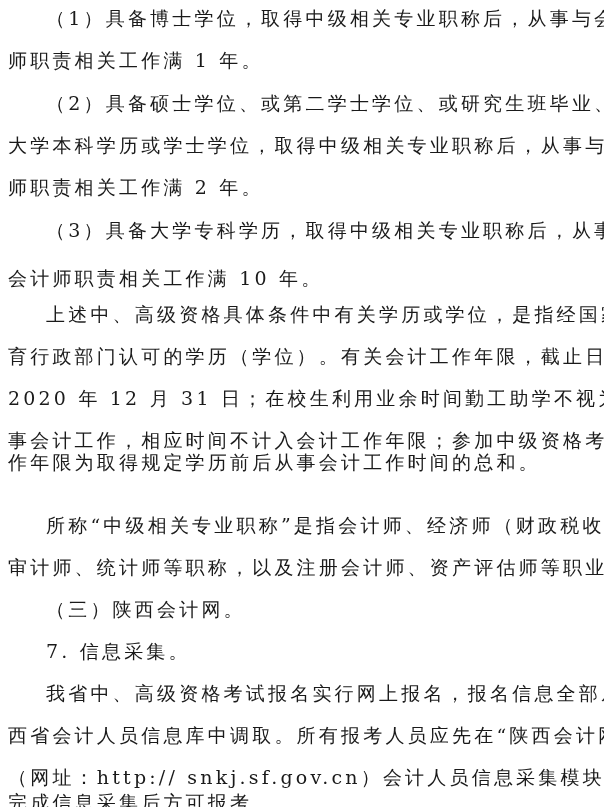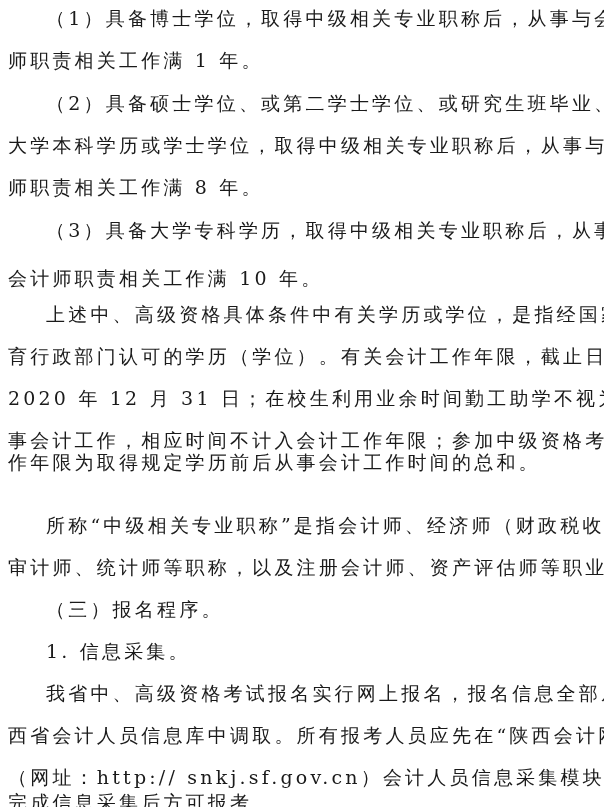--- a/index.html
+++ b/index.html
@@ -16,29 +16,29 @@
   .indent { left: 46px; width: 550px; }
 </style>
 </head>
 <body>
 
 <div>
   <div class="line indent" style="top:6px">（1）具备博士学位，取得中级相关专业职称后，从事与会计</div>
   <div class="line" style="top:48px">师职责相关工作满 1 年。</div>
   <div class="line indent" style="top:91px">（2）具备硕士学位、或第二学士学位、或研究生班毕业、或</div>
   <div class="line" style="top:133px">大学本科学历或学士学位，取得中级相关专业职称后，从事与会计</div>
-  <div class="line" style="top:175px">师职责相关工作满 8 年。</div>
+  <div class="line" style="top:175px">师职责相关工作满 2 年。</div>
   <div class="line indent" style="top:218px">（3）具备大学专科学历，取得中级相关专业职称后，从事与</div>
   <div class="line" style="top:266px">会计师职责相关工作满 10 年。</div>
   <div class="line indent" style="top:302px">上述中、高级资格具体条件中有关学历或学位，是指经国家教</div>
   <div class="line" style="top:344px">育行政部门认可的学历（学位）。有关会计工作年限，截止日期为</div>
   <div class="line" style="top:386px">2020 年 12 月 31 日；在校生利用业余时间勤工助学不视为正式从</div>
   <div class="line" style="top:428px">事会计工作，相应时间不计入会计工作年限；参加中级资格考试工</div>
   <div class="line" style="top:450px">作年限为取得规定学历前后从事会计工作时间的总和。</div>
   <div class="line indent" style="top:513px">所称“中级相关专业职称”是指会计师、经济师（财政税收类）、</div>
   <div class="line" style="top:555px">审计师、统计师等职称，以及注册会计师、资产评估师等职业资格。</div>
-  <div class="line indent" style="top:597px">（三）报名程序。</div>
-  <div class="line indent" style="top:639px">1. 信息采集。</div>
+  <div class="line indent" style="top:597px">（三）陕西会计网。</div>
+  <div class="line indent" style="top:639px">7. 信息采集。</div>
   <div class="line indent" style="top:681px">我省中、高级资格考试报名实行网上报名，报名信息全部从陕</div>
   <div class="line" style="top:723px">西省会计人员信息库中调取。所有报考人员应先在“陕西会计网”</div>
   <div class="line" style="top:765px">（网址：http:// snkj.sf.gov.cn）会计人员信息采集模块注册，</div>
   <div class="line" style="top:790px">完成信息采集后方可报考。</div>
 </div>
 
 </body></html>

